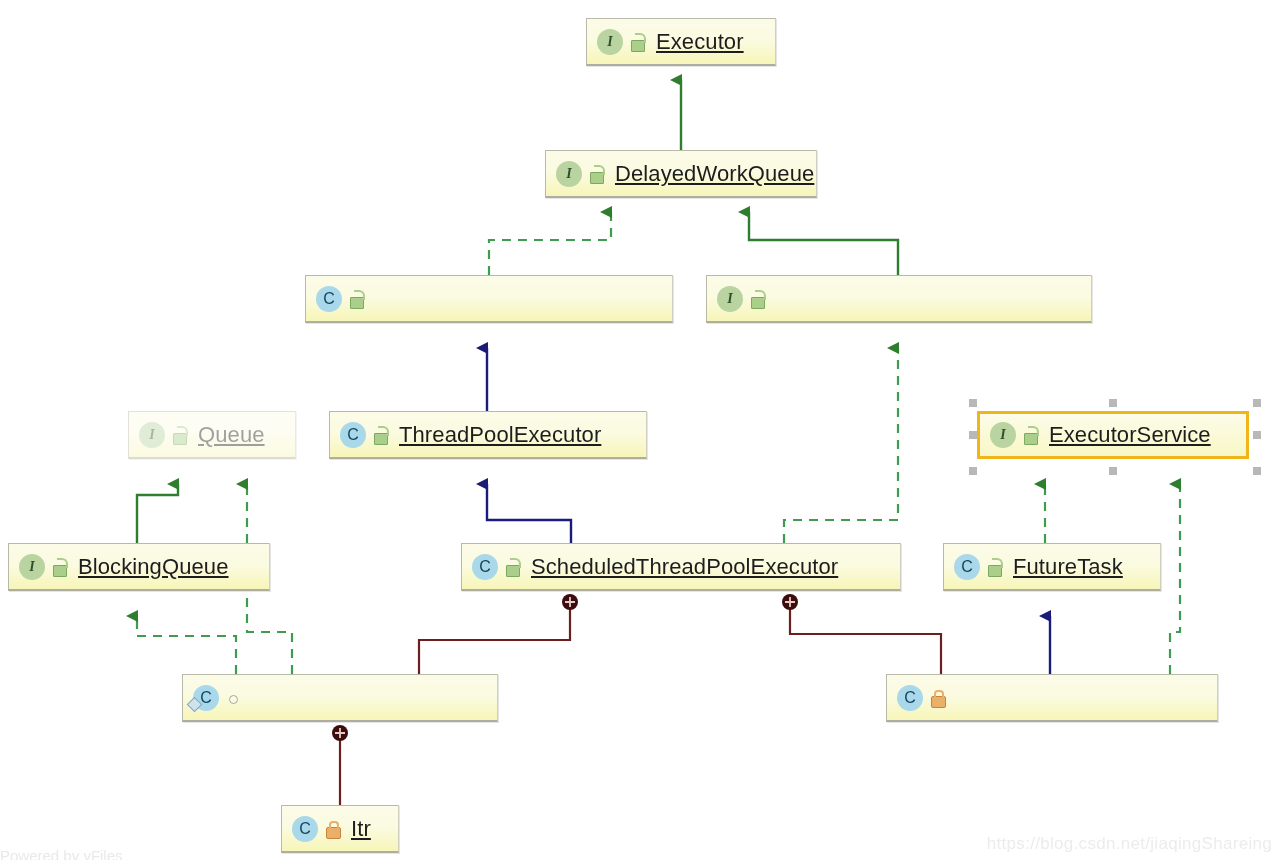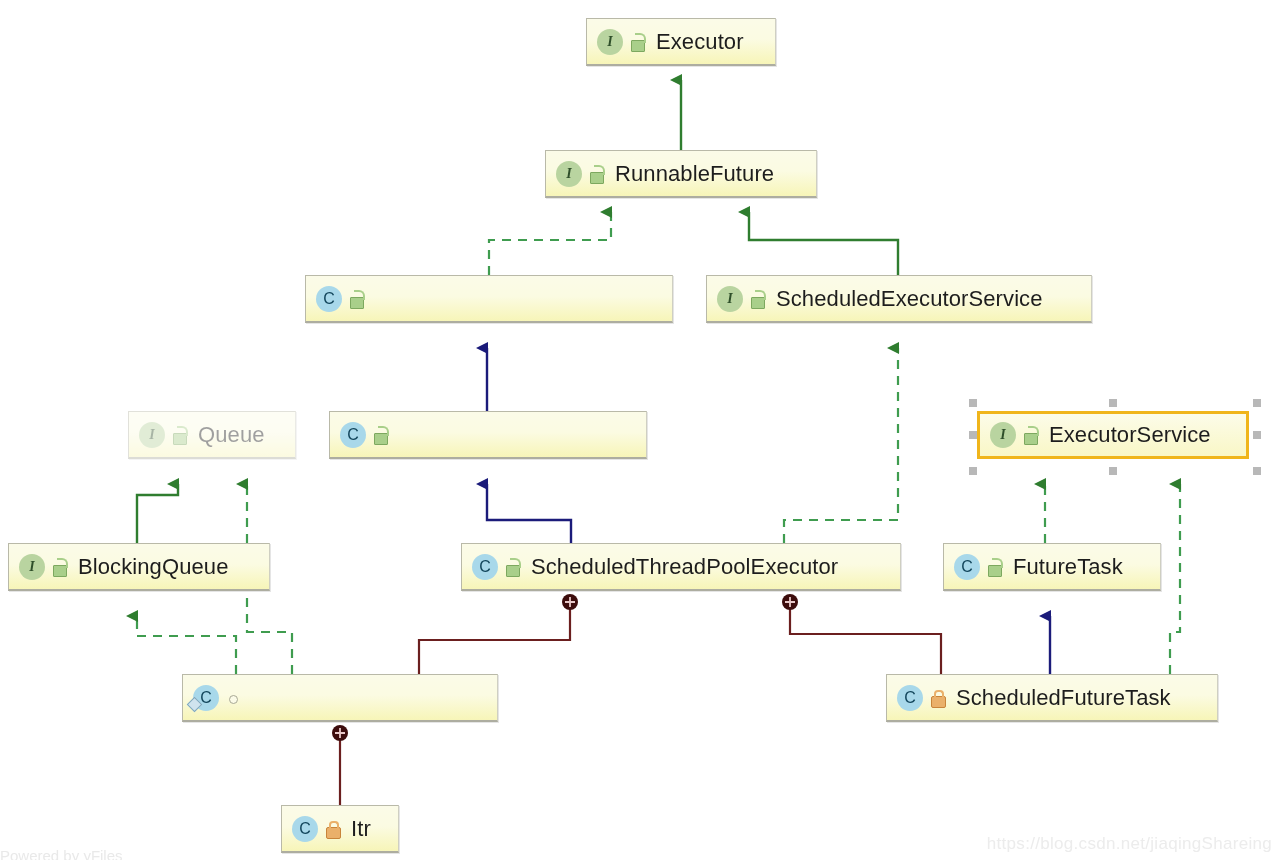--- a/index.html
+++ b/index.html
@@ -35,20 +35,21 @@
     border-bottom: 2px solid #adada0;
     box-shadow: 1px 1px 0 rgba(0,0,0,0.10);
     padding: 0 14px 0 10px;
     z-index: 5;
   }
   .node .label {
     font-size: 22px;
     color: #1d1d1d;
     white-space: nowrap;
     letter-spacing: 0.1px;
+    text-decoration: underline;
   }
   .node.dim {
     opacity: 0.42;
   }
   .node.selected {
     border: 3px solid #f0b51b;
     border-bottom: 3px solid #f0b51b;
     box-shadow: none;
     background: linear-gradient(to bottom, #fcfce9 0%, #f9f7c6 100%);
   }
@@ -268,43 +269,43 @@
 
   <div class="node" style="left:586px; top:18px; width:190px; height:48px;">
     <span class="badge iface">I</span>
     <span class="vis open-lock"></span>
     <span class="label">Executor</span>
   </div>
 
   <div class="node" style="left:545px; top:150px; width:272px; height:48px;">
     <span class="badge iface">I</span>
     <span class="vis open-lock"></span>
-    <span class="label">RunnableFuture</span>
+    <span class="label">DelayedWorkQueue</span>
   </div>
 
   <div class="node" style="left:305px; top:275px; width:368px; height:48px;">
     <span class="badge cls">C</span>
     <span class="vis open-lock"></span>
   </div>
 
   <div class="node" style="left:706px; top:275px; width:386px; height:48px;">
     <span class="badge iface">I</span>
     <span class="vis open-lock"></span>
-    <span class="label">ScheduledExecutorService</span>
   </div>
 
   <div class="node dim" style="left:128px; top:411px; width:168px; height:48px;">
     <span class="badge iface">I</span>
     <span class="vis open-lock"></span>
     <span class="label">Queue</span>
   </div>
 
   <div class="node" style="left:329px; top:411px; width:318px; height:48px;">
     <span class="badge cls">C</span>
     <span class="vis open-lock"></span>
+    <span class="label">ThreadPoolExecutor</span>
   </div>
 
   <div class="node selected" style="left:977px; top:411px; width:272px; height:48px;">
     <span class="badge iface">I</span>
     <span class="vis open-lock"></span>
     <span class="label">ExecutorService</span>
   </div>
 
   <div class="node" style="left:8px; top:543px; width:262px; height:48px;">
     <span class="badge iface">I</span>
@@ -325,21 +326,20 @@
   </div>
 
   <div class="node" style="left:182px; top:674px; width:316px; height:48px;">
     <span class="badge cls">C<i class="inner-mark"></i></span>
     <span class="vis package-dot"></span>
   </div>
 
   <div class="node" style="left:886px; top:674px; width:332px; height:48px;">
     <span class="badge cls">C</span>
     <span class="vis closed-lock"></span>
-    <span class="label">ScheduledFutureTask</span>
   </div>
 
   <div class="node" style="left:281px; top:805px; width:118px; height:48px;">
     <span class="badge cls">C</span>
     <span class="vis closed-lock"></span>
     <span class="label">Itr</span>
   </div>
 
   <div class="handle" style="left:969px; top:399px;"></div>
   <div class="handle" style="left:1109px; top:399px;"></div>

